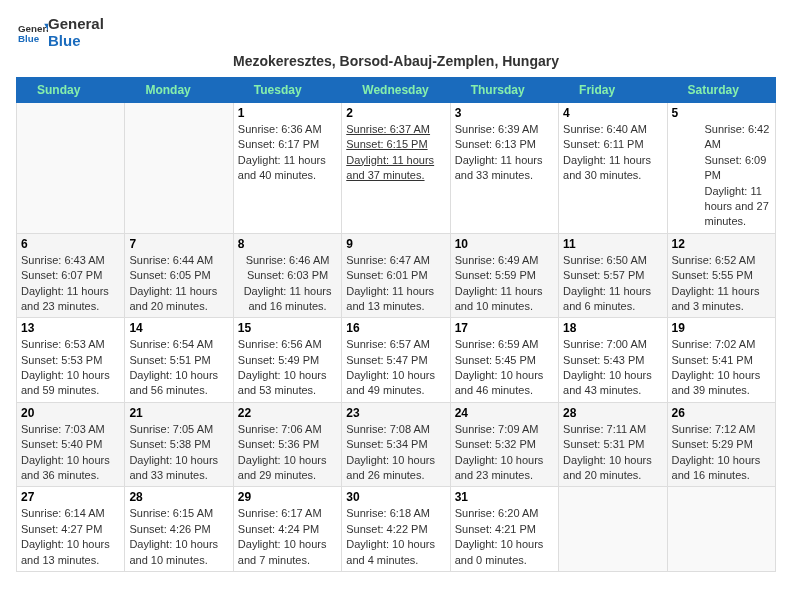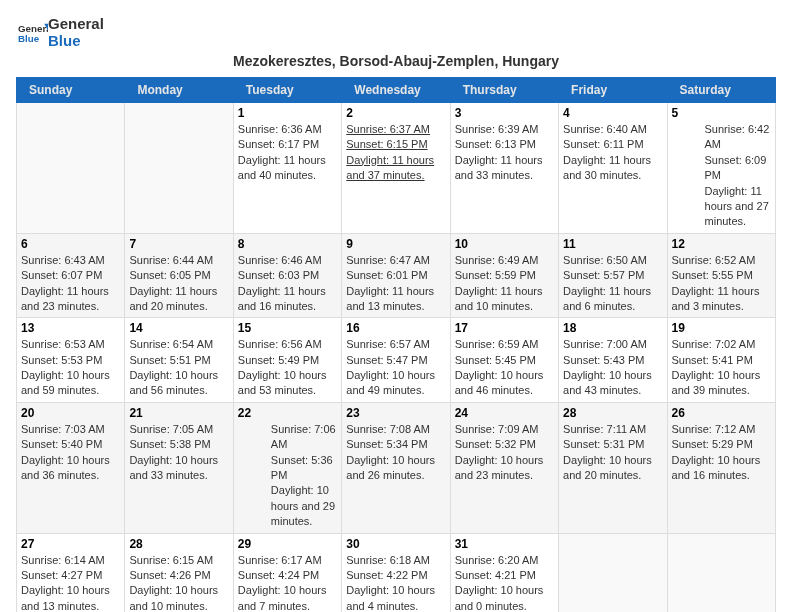--- a/index.html
+++ b/index.html
@@ -39,23 +39,23 @@
       margin-bottom: 8px;
       font-weight: 600;
     }
     table {
       width: 100%;
       border-collapse: collapse;
       font-size: 10.5px;
     }
     thead th {
       background-color: #1a6bbd;
-      color: #e5e5e5;
+      color: #86efac;
       text-align: left;
-      padding: 5px 12px;
+      padding: 5px 20px;
       font-size: 12px;
       font-weight: bold;
       border: 1px solid #1a6bbd;
     }
     tbody tr {
       border-bottom: 1px solid #ccc;
     }
     tbody td {
       border: 1px solid #ddd;
       vertical-align: top;
@@ -155,21 +155,21 @@
 Daylight: 11 hours and 23 minutes.</div>
         </td>
         <td>
           <span class="day-num">7</span>
           <div class="day-info" style="white-space: pre-line;">Sunrise: 6:44 AM
 Sunset: 6:05 PM
 Daylight: 11 hours and 20 minutes.</div>
         </td>
         <td>
           <span class="day-num">8</span>
-          <div class="day-info" style="white-space: pre-line;">Sunrise: 6:46 AM
+          <div class="day-info" style="white-space: pre-line; text-align: center;">Sunrise: 6:46 AM
 Sunset: 6:03 PM
 Daylight: 11 hours and 16 minutes.</div>
         </td>
         <td>
           <span class="day-num">9</span>
           <div class="day-info" style="white-space: pre-line;">Sunrise: 6:47 AM
 Sunset: 6:01 PM
 Daylight: 11 hours and 13 minutes.</div>
         </td>
         <td>
@@ -243,21 +243,21 @@
 Daylight: 10 hours and 36 minutes.</div>
         </td>
         <td>
           <span class="day-num">21</span>
           <div class="day-info" style="white-space: pre-line;">Sunrise: 7:05 AM
 Sunset: 5:38 PM
 Daylight: 10 hours and 33 minutes.</div>
         </td>
         <td>
           <span class="day-num">22</span>
-          <div class="day-info" style="white-space: pre-line; margin-left: 33px;">Sunrise: 7:06 AM
+          <div class="day-info" style="white-space: pre-line;">Sunrise: 7:06 AM
 Sunset: 5:36 PM
 Daylight: 10 hours and 29 minutes.</div>
         </td>
         <td>
           <span class="day-num">23</span>
           <div class="day-info" style="white-space: pre-line;">Sunrise: 7:08 AM
 Sunset: 5:34 PM
 Daylight: 10 hours and 26 minutes.</div>
         </td>
         <td>

